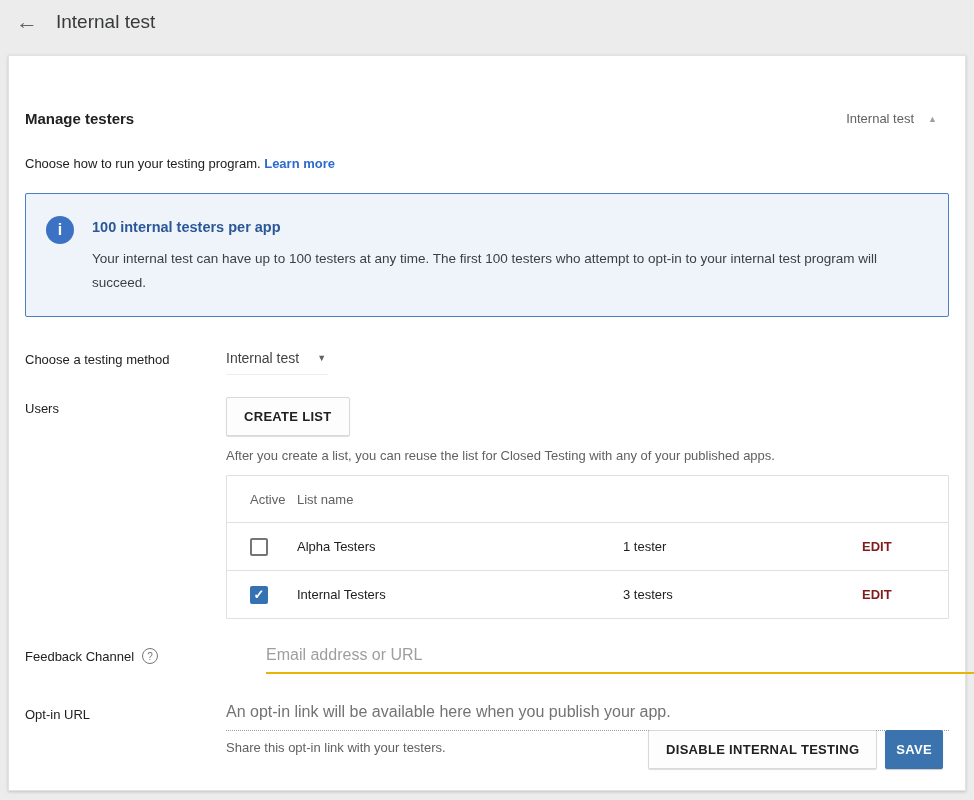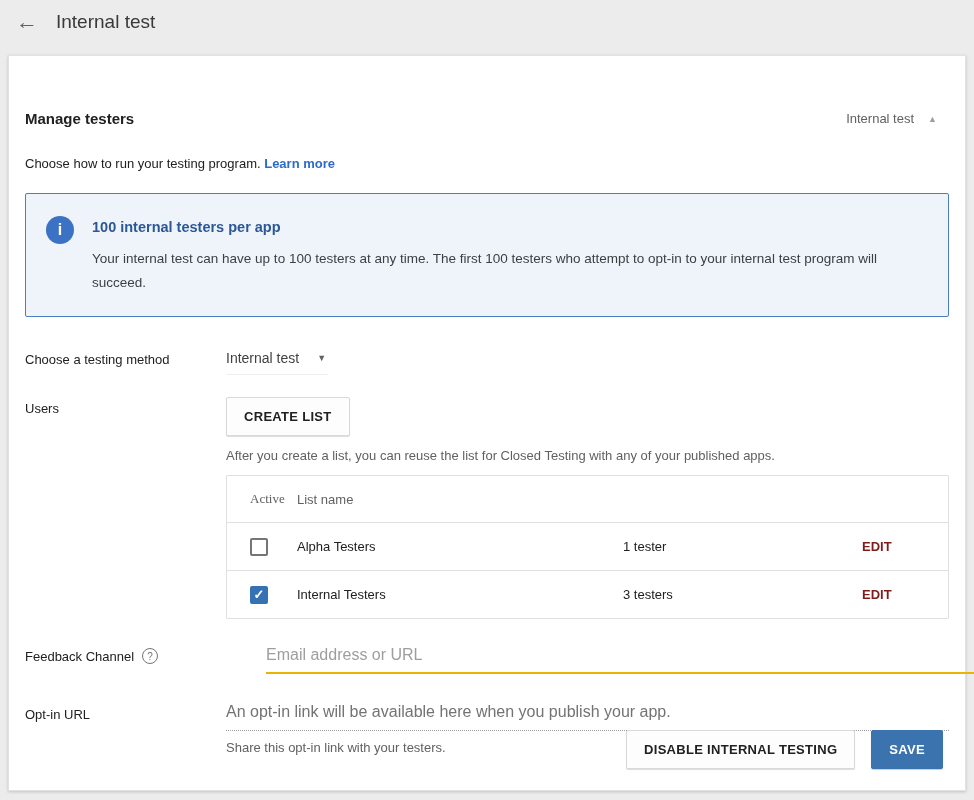--- a/index.html
+++ b/index.html
@@ -101,21 +101,21 @@
   
   .testers-table {
     margin-top:12px;
     border:1px solid #e0e0e0;
     border-radius:1px;
   }
   .t-row { display:flex; align-items:center; height:48px; border-top:1px solid #e0e0e0; }
   .t-row.t-head { height:46px; border-top:none; }
   .cell { font-size:13px; color:#212121; }
   .t-head .cell { color:#616161; }
-  .cell-active { flex:0 0 70px; padding-left:23px;font-family:Liberation Serif, serif; }
+  .cell-active { flex:0 0 70px; padding-left:23px; }
   .cell-name  { flex:1; }
   .cell-users { flex:0 0 215px; }
   .cell-action{ flex:0 0 110px; text-align:left; padding-left:24px; }
   .edit-link { font-size:13px; font-weight:bold; color:#7f1d1d; text-decoration:none; cursor:pointer; }
 
   .checkbox {
     width:18px; height:18px; border-radius:2px;
     border:2px solid #757575; background:#ffffff;
     cursor:pointer; display:flex; align-items:center; justify-content:center;
   }
@@ -146,26 +146,26 @@
   .optin-placeholder {
     font-size:16px; color:#737373;
     padding-bottom:9px;
     border-bottom:1px dotted #9e9e9e;
   }
   .optin-helper { margin-top:9px; font-size:13px; color:#616161; }
 
   
   .footer {
     position:absolute; right:22px; bottom:21px;
-    display:flex; align-items:flex-end; gap:16px;margin-top:40px;
+    display:flex; align-items:flex-end; gap:8px;margin-top:40px;
   }
   .btn-primary {
     background:#3a73ae; color:#ffffff;
     border:1px solid #3a73ae;
-    padding:11px 17px;
+    padding:11px 10px;
     box-shadow:0 1px 1px rgba(0,0,0,0.2);
   }
 </style>
 </head>
 <body>
 
 <div class="topbar">
   <span class="back-arrow">←</span>
   <span class="page-title">Internal test</span>
 </div>

